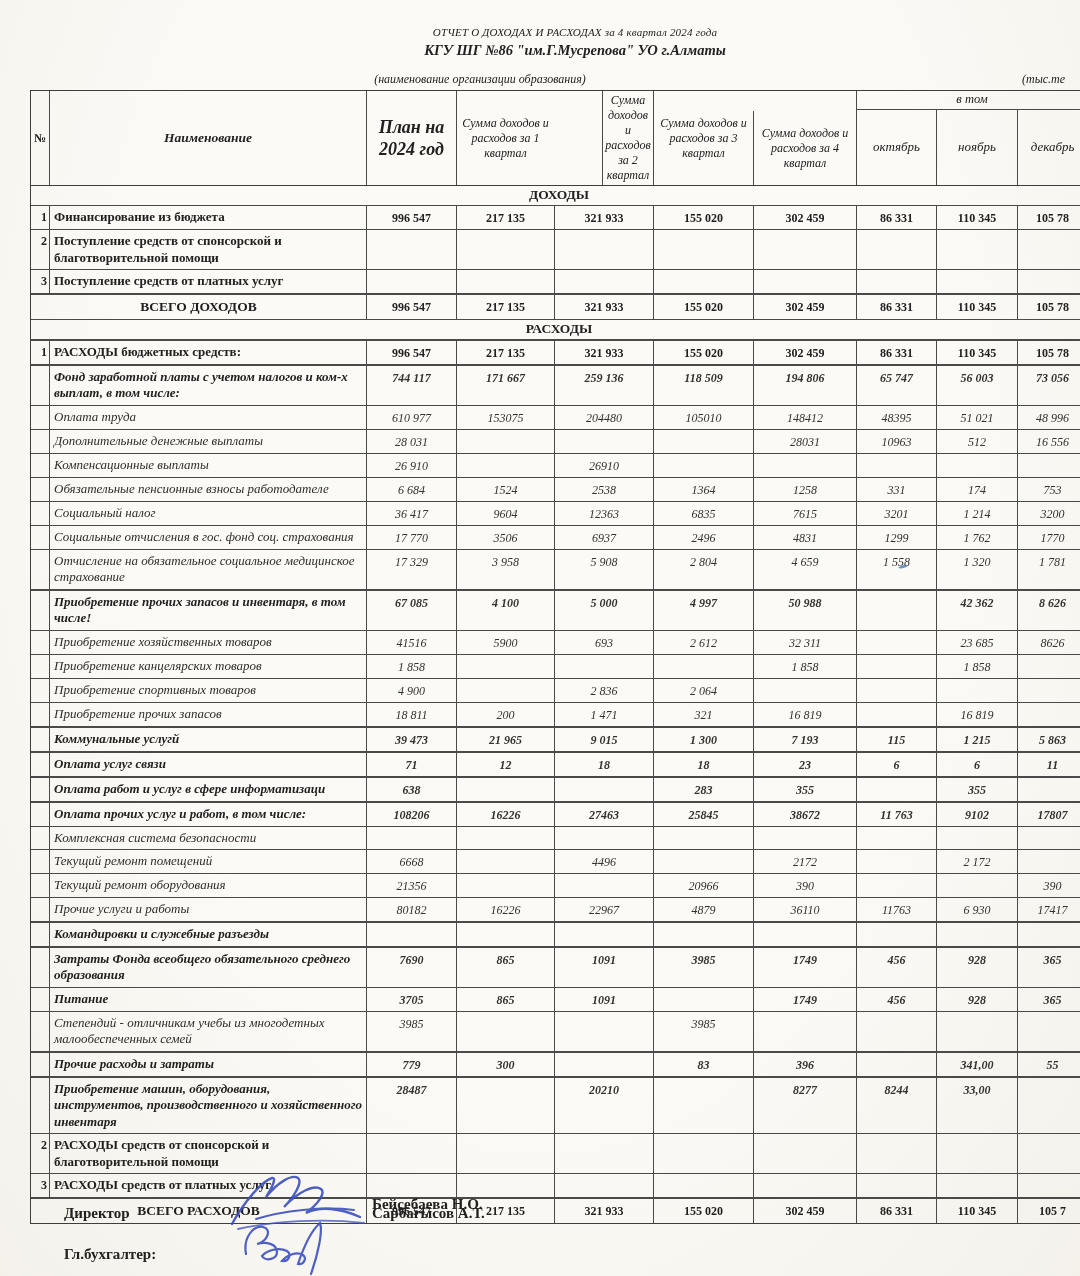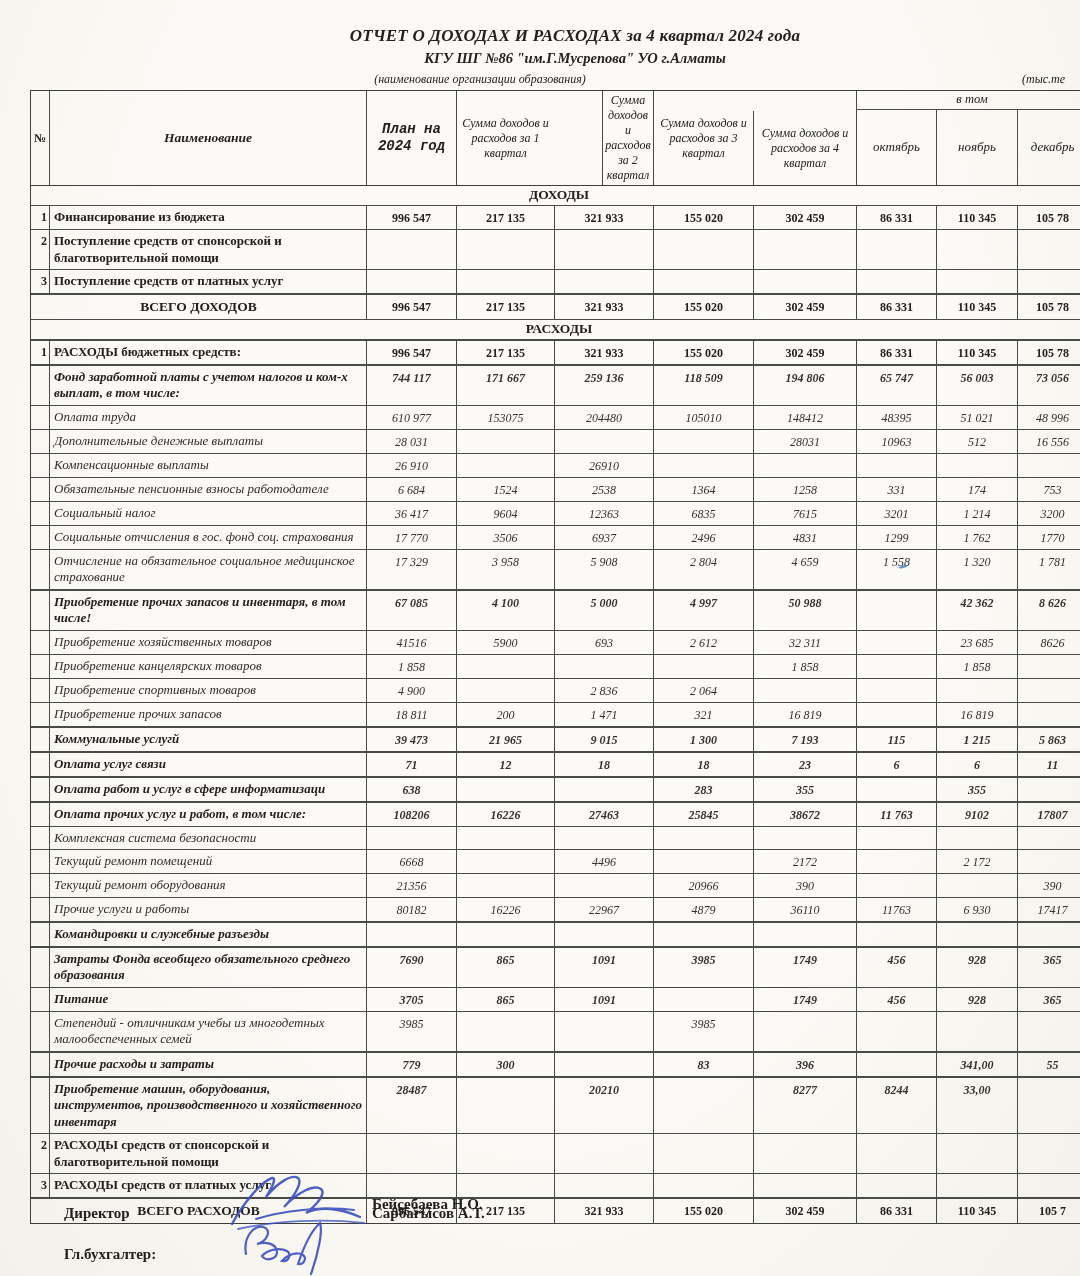--- a/index.html
+++ b/index.html
@@ -11,39 +11,39 @@
   .page{
     position:relative;
     width:1080px;height:1276px;
     overflow:hidden;
     background: radial-gradient(ellipse at 50% 35%, #fbfaf6 55%, #f3f1ea 100%);
     font-family:"Liberation Serif","DejaVu Serif",serif;
     color:var(--ink);
   }
   
   .titles{position:absolute;left:70px;top:26px;width:1010px;text-align:center;}
-  .t1{font-size:17px;font-weight:700;font-style:italic;letter-spacing:.2px;}
+  .t1{font-size:11px;font-weight:400;font-style:italic;letter-spacing:.2px;}
   .t2{font-size:14.5px;font-weight:700;font-style:italic;margin-top:4px;}
   .org-note{position:absolute;left:300px;top:72px;width:360px;text-align:center;
     font-size:12px;font-style:italic;}
   .unit-note{position:absolute;left:1022px;top:72px;width:90px;white-space:nowrap;
     font-size:12px;font-style:italic;}
   
   .tbl{
     position:absolute;left:30px;top:90px;width:1056px;
     border:1.6px solid #3e3e3c;border-right:none;
   }
   .thead{display:grid;grid-template-columns:var(--cols);grid-template-rows:19px auto;
     border-bottom:1.6px solid #3e3e3c;}
   .th{border-left:1px solid var(--bc);display:flex;align-items:center;justify-content:center;
     text-align:center;font-size:12px;font-style:italic;line-height:1.25;padding:2px 3px;box-sizing:border-box;}
   .th:first-child{border-left:none;}
   .c-num{grid-column:1;grid-row:1/3;font-style:normal;font-weight:700;}
   .c-name{grid-column:2;grid-row:1/3;font-weight:700;font-size:13.5px;}
-  .c-plan{grid-column:3;grid-row:1/3;font-weight:700;font-size:14px;font-family:Liberation Mono, monospace;}
+  .c-plan{grid-column:3;grid-row:1/3;font-weight:700;font-size:18px;}
   .c-q1{grid-column:4;grid-row:1/3;}
   .c-q2{grid-column:5;grid-row:1/3;margin-left:48px;}
   .c-q3{grid-column:6;grid-row:1/3;}
   .c-q4{grid-column:7;grid-row:1/3;margin-top:20px;}
   .c-group{grid-column:8/11;grid-row:1;border-bottom:1px solid var(--bc);font-size:12.5px;}
   .c-m1{grid-column:8;grid-row:2;font-size:13px;}
   .c-m2{grid-column:9;grid-row:2;font-size:13px;}
   .c-m3{grid-column:10;grid-row:2;font-size:13px;}
   
   .tr{display:grid;grid-template-columns:var(--cols);}

